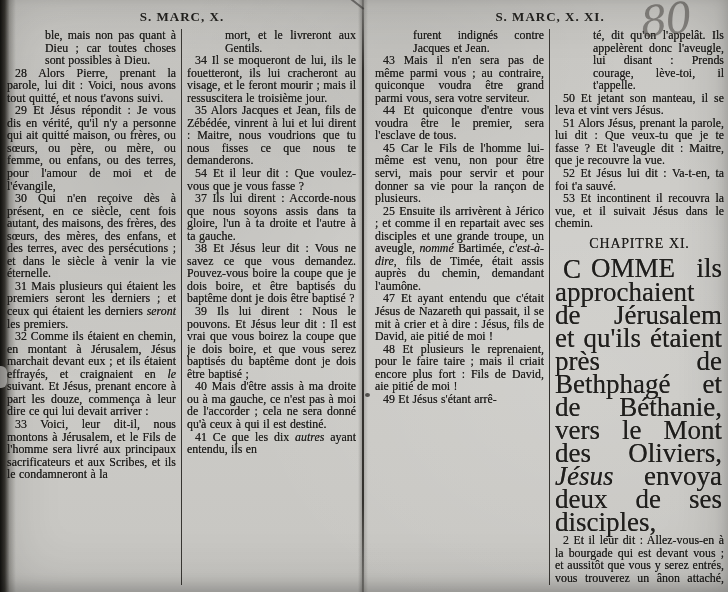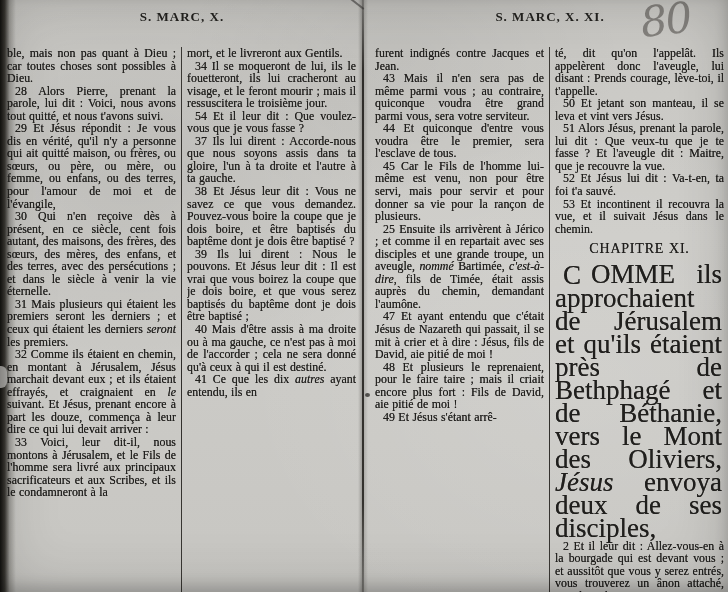--- a/index.html
+++ b/index.html
@@ -41,36 +41,36 @@
   }
   .gutter-dot {
     position:absolute; left:365px; top:393px; width:5px; height:4px;
     background:rgba(30,28,25,0.7); border-radius:50%;
   }
   .page { position:absolute; top:9px; width:350px; }
   .page-left  { left:7px;  }
   .page-right { left:375px; }
   .page-header {
     text-align:center; font-weight:bold; font-size:13px; letter-spacing:1px;
-    margin-bottom:22px; color:#23221f;
+    margin-bottom:4px; color:#23221f;
   }
   .cols { display:flex; }
   .col {
     width:169px; height:556px; overflow:hidden;
     font-size:11.9px; line-height:12.55px; text-align:justify;
     hyphens:auto; -webkit-hyphens:auto;
     text-shadow:0 0 0.4px rgba(32,31,29,0.8);
     word-spacing:0.5px;
   }
   .colrule {
     width:1px; margin:0 5px; align-self:stretch;
     background:linear-gradient(180deg, #3b3935, #2c2a27 50%, #3b3935);
   }
   .para { margin:0; text-indent:8px; }
-  .para.continuation { text-indent:0; }
+  .para.continuation { text-indent:0;margin-left:38px; }
   .para.chapter {
     text-indent:0; text-align:center; font-size:14px;
     letter-spacing:0.8px; margin:8px 0 6px; font-weight:normal;
   }
   .para .it { font-style:italic; }
   .dropcap {
     float:left; font-size:27px; line-height:23px; padding:1px 2px 0 0;
     font-weight:normal;
   }
   .handwritten {
@@ -102,20 +102,21 @@
           <p class="para verse"><span>29 Et Jésus répondit : Je vous dis en vérité, qu'il n'y a personne qui ait quitté maison, ou frères, ou sœurs, ou père, ou mère, ou femme, ou enfans, ou des terres, pour l'amour de moi et de l'évangile,</span></p>
           <p class="para verse"><span>30 Qui n'en reçoive dès à présent, en ce siècle, cent fois autant, des maisons, des frères, des sœurs, des mères, des enfans, et des terres, avec des persécutions ; et dans le siècle à venir la vie éternelle.</span></p>
           <p class="para verse"><span>31 Mais plusieurs qui étaient les premiers seront les derniers ; et ceux qui étaient les derniers </span><span class="it">seront</span><span> les premiers.</span></p>
           <p class="para verse"><span>32 Comme ils étaient en chemin, en montant à Jérusalem, Jésus marchait devant eux ; et ils étaient effrayés, et craignaient en </span><span class="it">le</span><span> suivant.  Et Jésus, prenant encore à part les douze, commença à leur dire ce qui lui devait arriver :</span></p>
           <p class="para verse"><span>33 Voici, leur dit-il, nous montons à Jérusalem, et le Fils de l'homme sera livré aux principaux sacrificateurs et aux Scribes, et ils le condamneront à la</span></p>
         </div>
       <div class="colrule"></div>
       <div class="col" lang="fr">
           <p class="para continuation"><span>mort, et le livreront aux Gentils.</span></p>
           <p class="para verse"><span>34 Il se moqueront de lui, ils le fouetteront, ils lui cracheront au visage, et le feront mourir ; mais il ressuscitera le troisième jour.</span></p>
+          <p class="para verse"><span>35 Alors Jacques et Jean, fils de Zébédée, vinrent à lui et lui dirent : Maitre, nous voudrions que tu nous fisses ce que nous te demanderons.</span></p>
           <p class="para verse"><span>54 Et il leur dit : Que voulez-vous que je vous fasse ?</span></p>
           <p class="para verse"><span>37 Ils lui dirent : Accorde-nous que nous soyons assis dans ta gloire, l'un à ta droite et l'autre à ta gauche.</span></p>
           <p class="para verse"><span>38 Et Jésus leur dit : Vous ne savez ce que vous demandez. Pouvez-vous boire la coupe que je dois boire, et être baptisés du baptême dont je dois être baptisé ?</span></p>
           <p class="para verse"><span>39 Ils lui dirent : Nous le pouvons. Et Jésus leur dit : Il est vrai que vous boirez la coupe que je dois boire, et que vous serez baptisés du baptême dont je dois être baptisé ;</span></p>
           <p class="para verse"><span>40 Mais d'être assis à ma droite ou à ma gauche, ce n'est pas à moi de l'accorder ; cela ne sera donné qu'à ceux à qui il est destiné.</span></p>
           <p class="para verse"><span>41 Ce que les dix </span><span class="it">autres</span><span> ayant entendu, ils en</span></p>
         </div>
     </div>
   </div>
 

